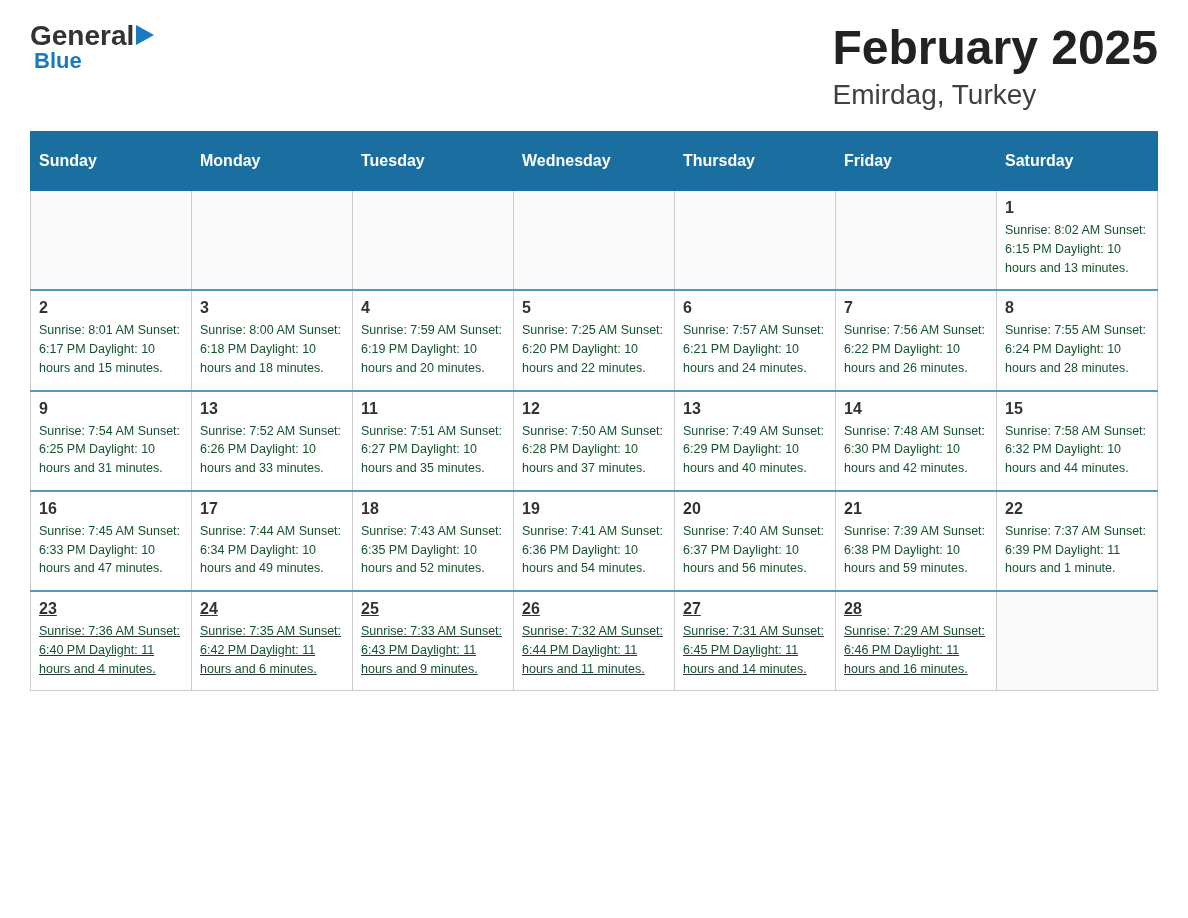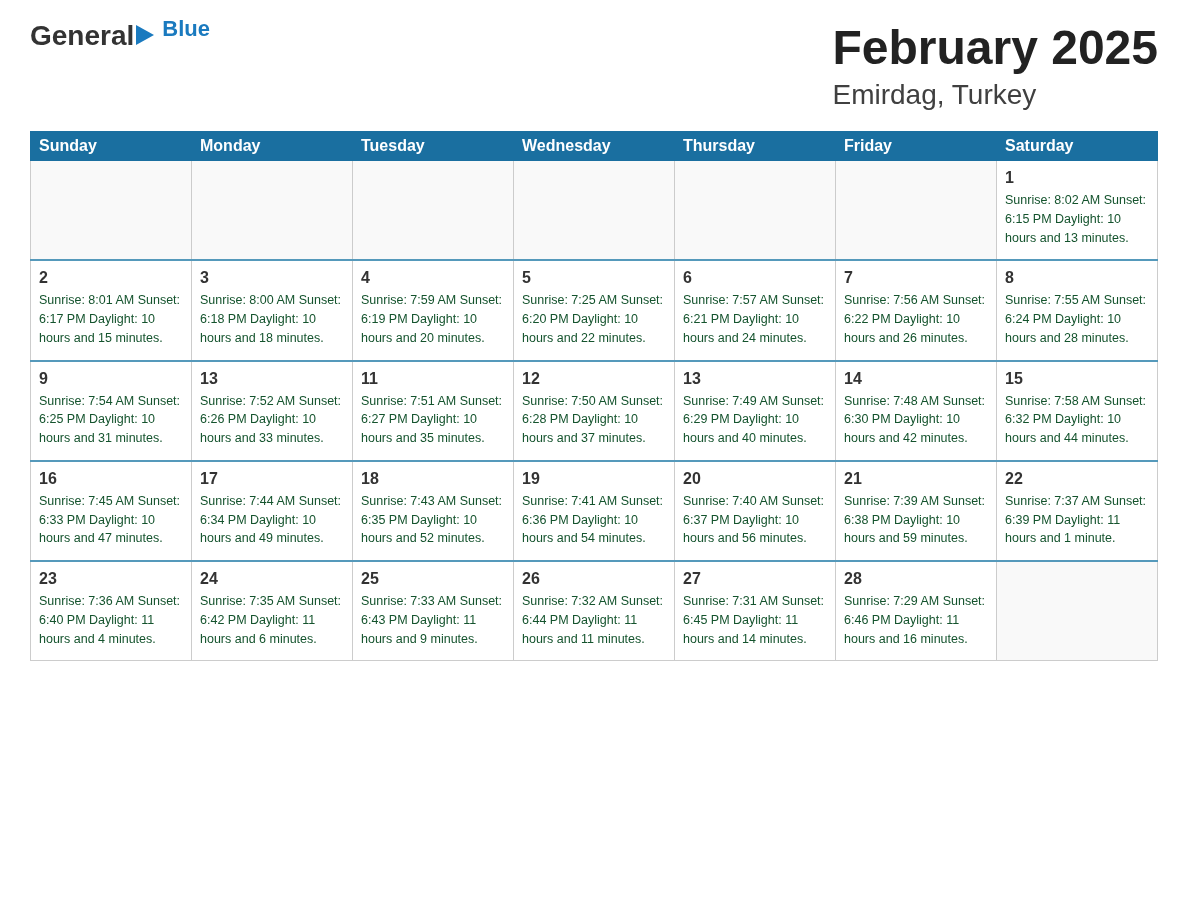--- a/index.html
+++ b/index.html
@@ -12,21 +12,21 @@
       padding: 20px 30px;
     }
     .header {
       display: flex;
       justify-content: space-between;
       align-items: flex-start;
       margin-bottom: 20px;
     }
     .logo {
       display: flex;
-      flex-direction: row;
+      flex-direction: column;
       align-items: flex-start;
     }
     .logo-text {
       display: flex;
       align-items: center;
       font-size: 28px;
       font-weight: bold;
       color: #333;
     }
     .logo-subtitle {
@@ -51,21 +51,21 @@
     }
     table {
       width: 100%;
       border-collapse: collapse;
     }
     thead tr th {
       background-color: #1a6fa0;
       color: #fff;
       font-size: 16px;
       font-weight: bold;
-      padding: 5px 8px;
+      padding: 20px 8px;
       text-align: left;
       border: 1px solid #1a6fa0;
     }
     tbody tr {
       border-bottom: 2px solid #5599bb;
     }
     tbody tr td {
       vertical-align: top;
       padding: 8px 8px 12px 8px;
       border-right: 1px solid #ccc;
@@ -87,20 +87,21 @@
     .day-info {
       font-size: 12.5px;
       line-height: 1.5;
       color: #14532d;
     }
     .empty-cell {
       background: #f9f9f9;
     }
     tbody tr:last-child {
       border-bottom: 1px solid #ccc;
+      text-decoration: underline;
     }
   </style>
 </head>
 <body>
 
 <div class="header">
   <div class="logo">
     <div class="logo-text">
       <span style="color:#333; font-weight:bold; font-size:28px;">General</span>
       <span style="display:inline-block; margin-left:2px;">

